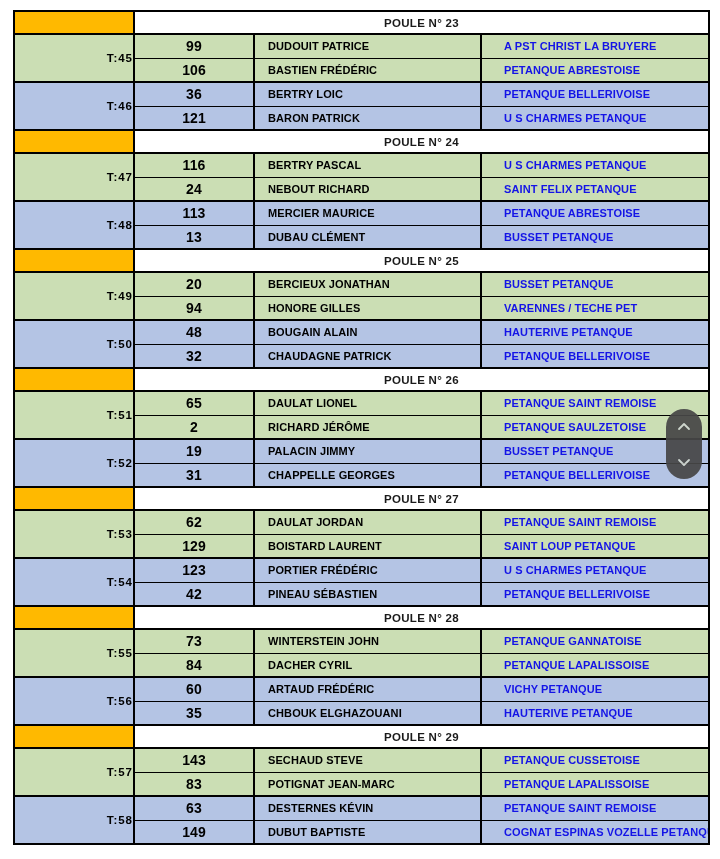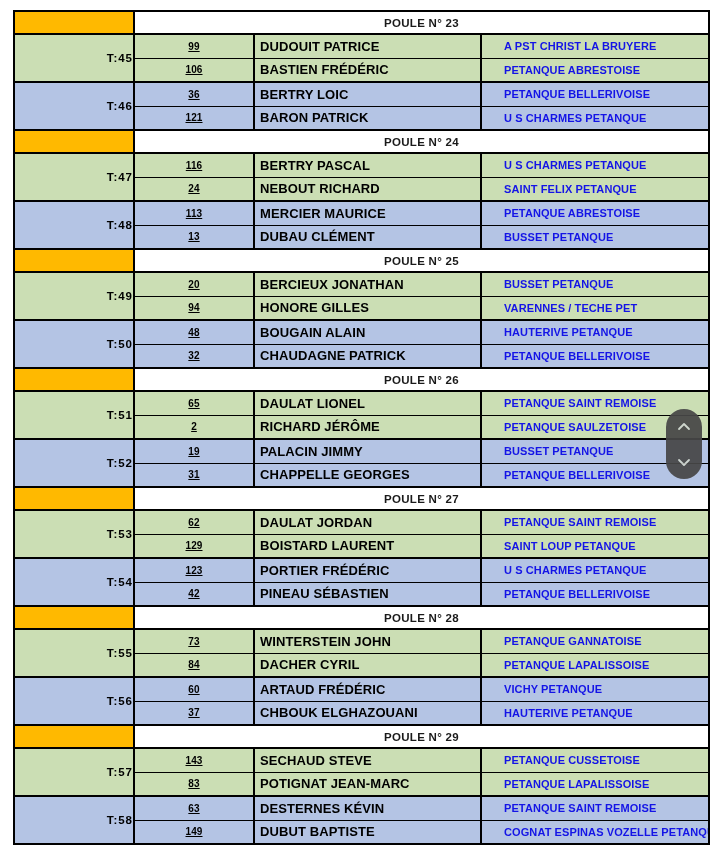--- a/index.html
+++ b/index.html
@@ -74,30 +74,29 @@
     text-align: right;
     vertical-align: middle;
     font-size: 11.5px;
     font-weight: bold;
     letter-spacing: 1px;
     color: #000000;
   }
   td.num-cell {
     text-align: center;
     vertical-align: middle;
-    font-size: 10px;
+    font-size: 14px;
     font-weight: bold;
     color: #000000;
-    text-decoration: underline;
   }
   td.name-cell {
     text-align: left;
     vertical-align: middle;
-    padding-left: 5px;
-    font-size: 13px;
+    padding-left: 13px;
+    font-size: 11px;
     font-weight: bold;
     color: #000000;
     white-space: nowrap;
     overflow: hidden;
   }
   td.club-cell {
     text-align: left;
     vertical-align: middle;
     padding-left: 22px;
     font-size: 11px;
@@ -299,21 +298,21 @@
           <td class="name-cell">DACHER CYRIL</td>
           <td class="club-cell">PETANQUE LAPALISSOISE</td>
         </tr>
         <tr class="team-blue row-top">
           <td class="time-cell" rowspan="2">T:56</td>
           <td class="num-cell">60</td>
           <td class="name-cell">ARTAUD FRÉDÉRIC</td>
           <td class="club-cell">VICHY PETANQUE</td>
         </tr>
         <tr class="team-blue row-bottom">
-          <td class="num-cell">37</td>
+          <td class="num-cell">35</td>
           <td class="name-cell">CHBOUK ELGHAZOUANI</td>
           <td class="club-cell">HAUTERIVE PETANQUE</td>
         </tr>
         <tr class="poule-header">
           <td class="poule-badge"></td>
           <td class="poule-title" colspan="3">POULE N° 29</td>
         </tr>
         <tr class="team-green row-top">
           <td class="time-cell" rowspan="2">T:57</td>
           <td class="num-cell">143</td>

